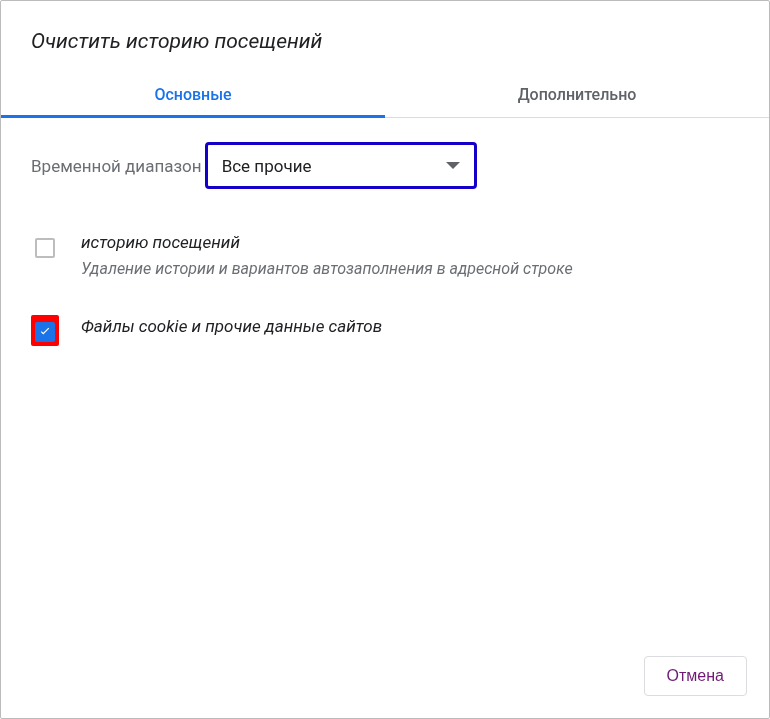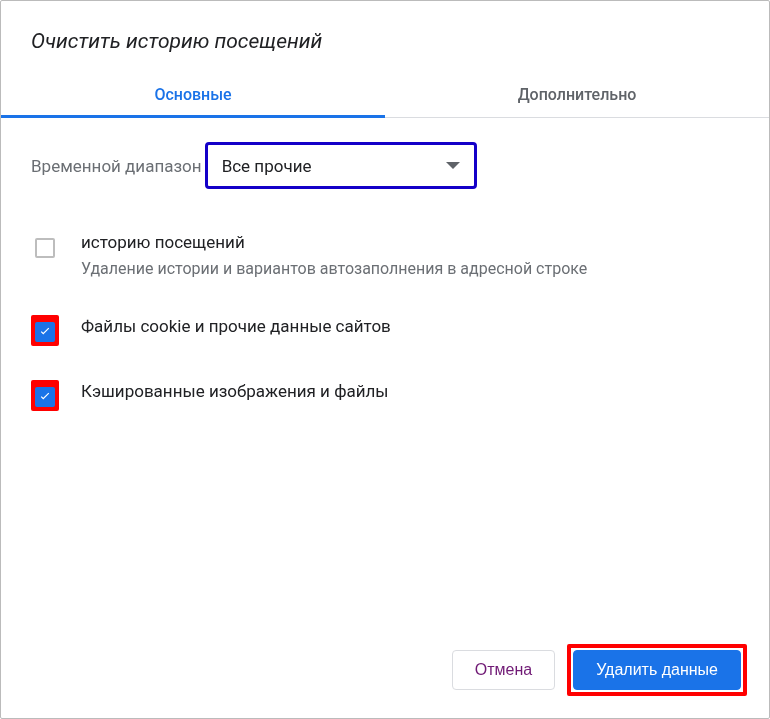--- a/index.html
+++ b/index.html
@@ -109,21 +109,21 @@
       justify-content: center;
       margin-top: 3px;
       cursor: pointer;
     }
     .chk.checked {
       background: #1a73e8;
       border-color: #1a73e8;
     }
     .chk.checked svg { display: block; }
     .chk svg { display: none; width: 14px; height: 14px; }
-    .opt-text { flex: 1; }
+    .opt-text { flex: 1; font-style: italic; }
     .opt-title {
       font-size: 17px;
       color: #202124;
       line-height: 1.4;
     }
     .opt-desc {
       font-size: 16px;
       color: #6b6f74;
       line-height: 1.5;
       margin-top: 2px;
@@ -197,35 +197,20 @@
           <svg viewBox="0 0 24 24">
               <path fill="#fff" d="M9 16.2l-4.2-4.2 1.4-1.4L9 13.4l8.8-8.8 1.4 1.4z"></path>
             </svg>
         </span>
       </span>
       <div class="opt-text">
         <div class="opt-title">Файлы cookie и прочие данные сайтов</div>
       </div>
     </div>
 
-    <div class="option-row">
-      <span class="chk-hl hl-red">
-        <span class="chk checked">
-          <svg viewBox="0 0 24 24">
-              <path fill="#fff" d="M9 16.2l-4.2-4.2 1.4-1.4L9 13.4l8.8-8.8 1.4 1.4z"></path>
-            </svg>
-        </span>
-      </span>
-      <div class="opt-text">
-        <div class="opt-title">Кэшированные изображения и файлы</div>
-      </div>
-    </div>
 
   </div>
 
   <div class="footer">
     <button class="btn">Отмена</button>
-    <span class="primary-hl">
-      <button class="btn primary">Удалить данные</button>
-    </span>
   </div>
 
 </div>
 
 </body></html>

